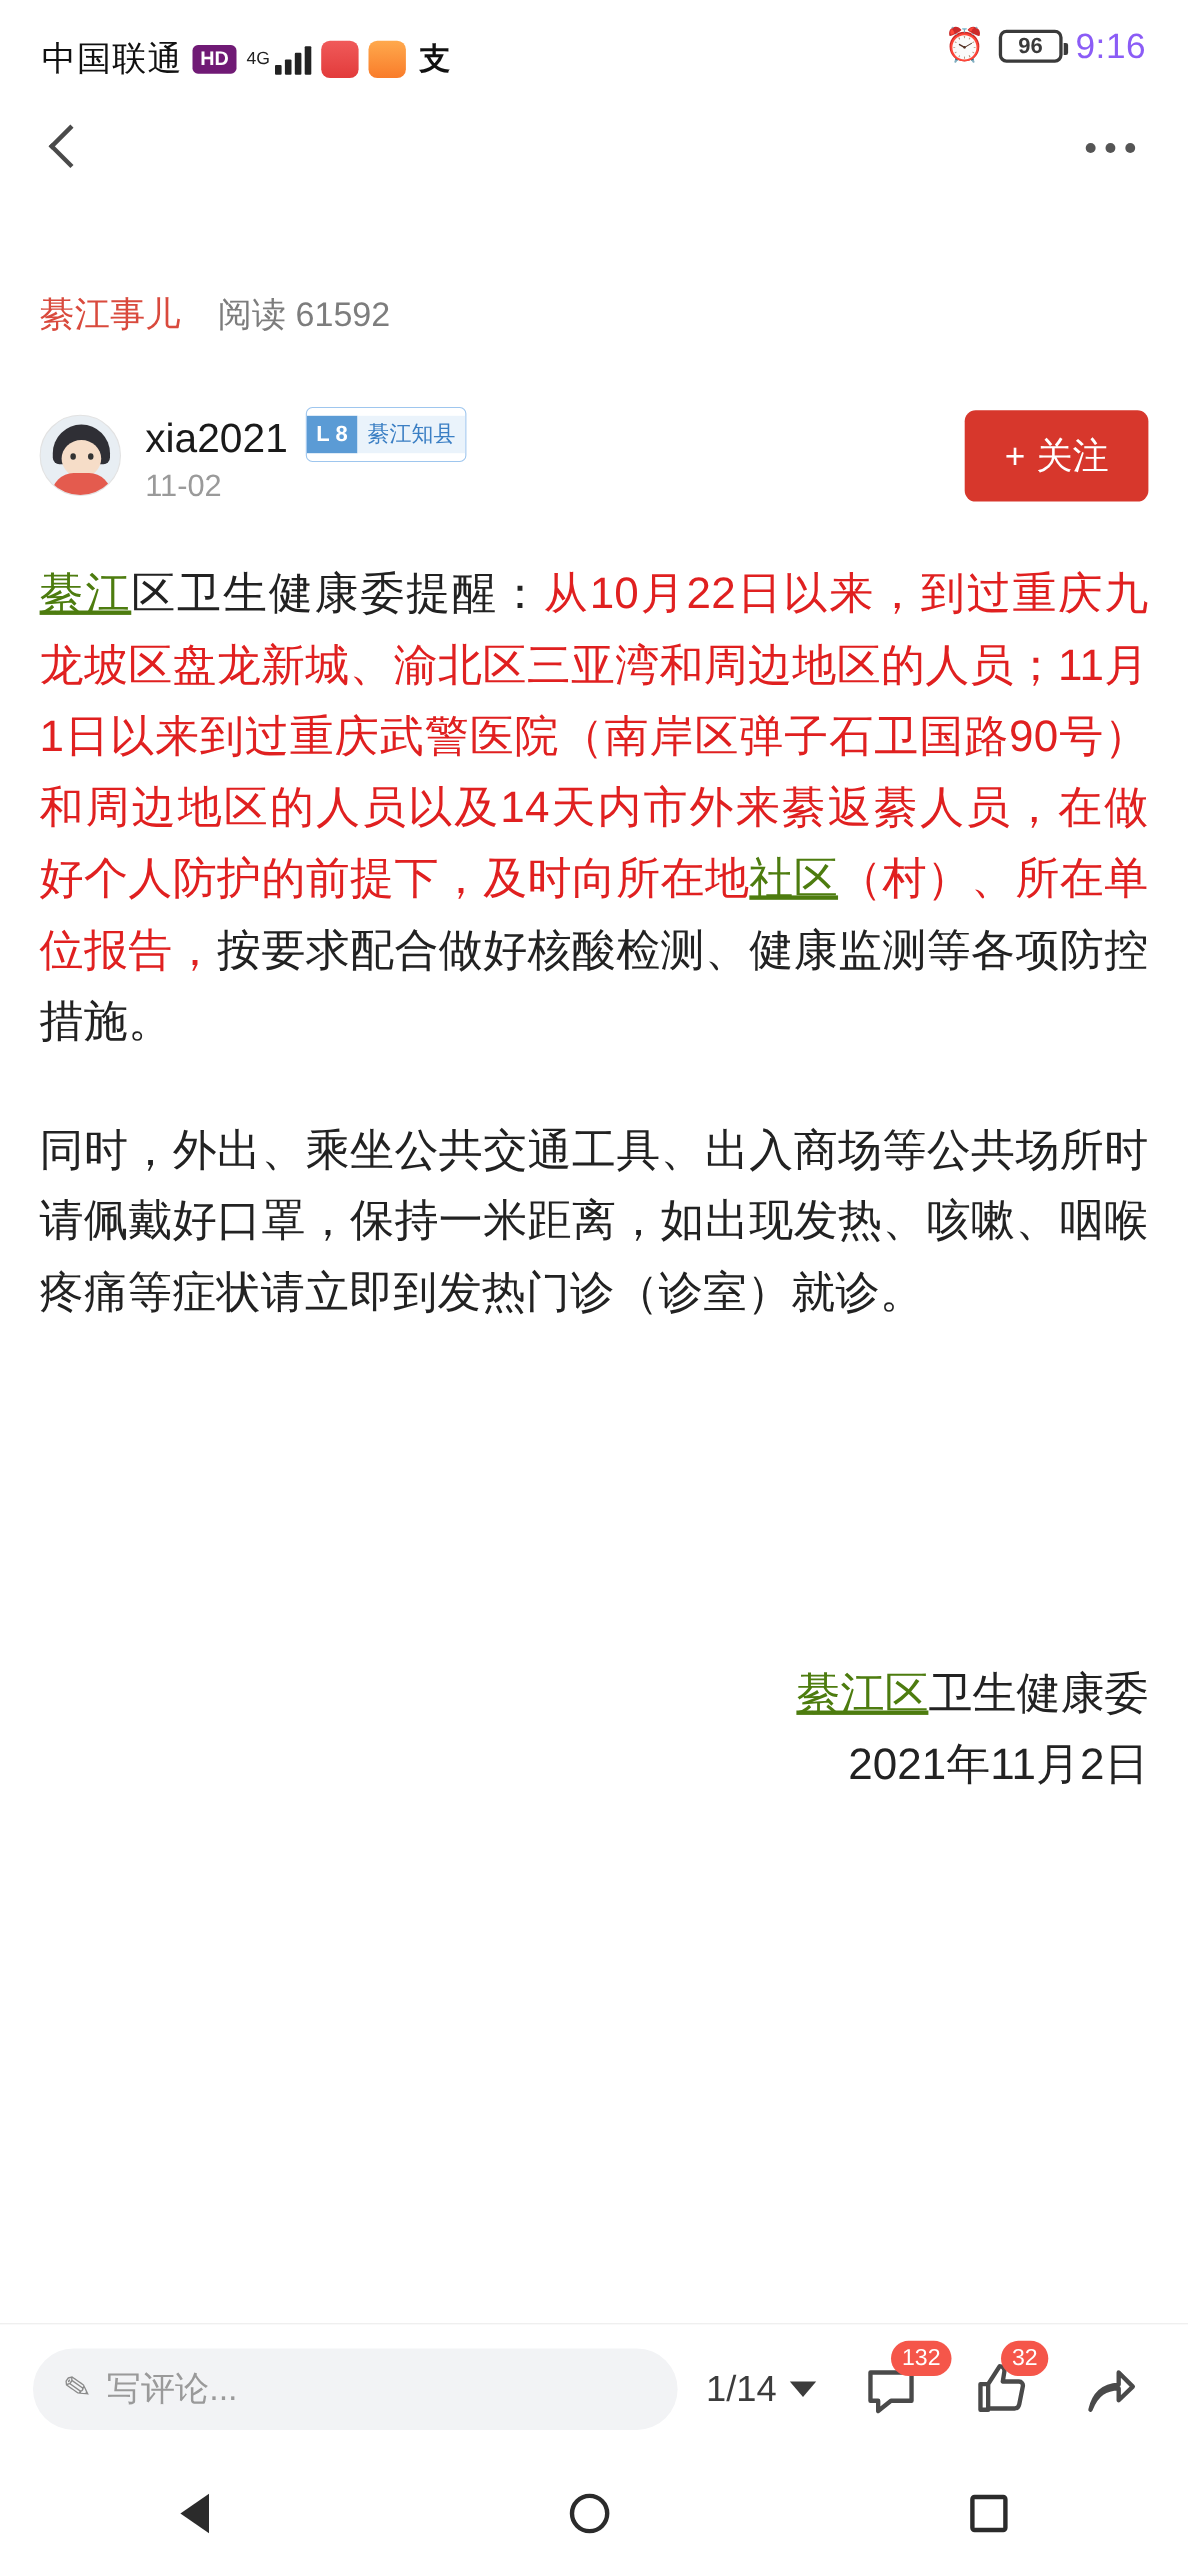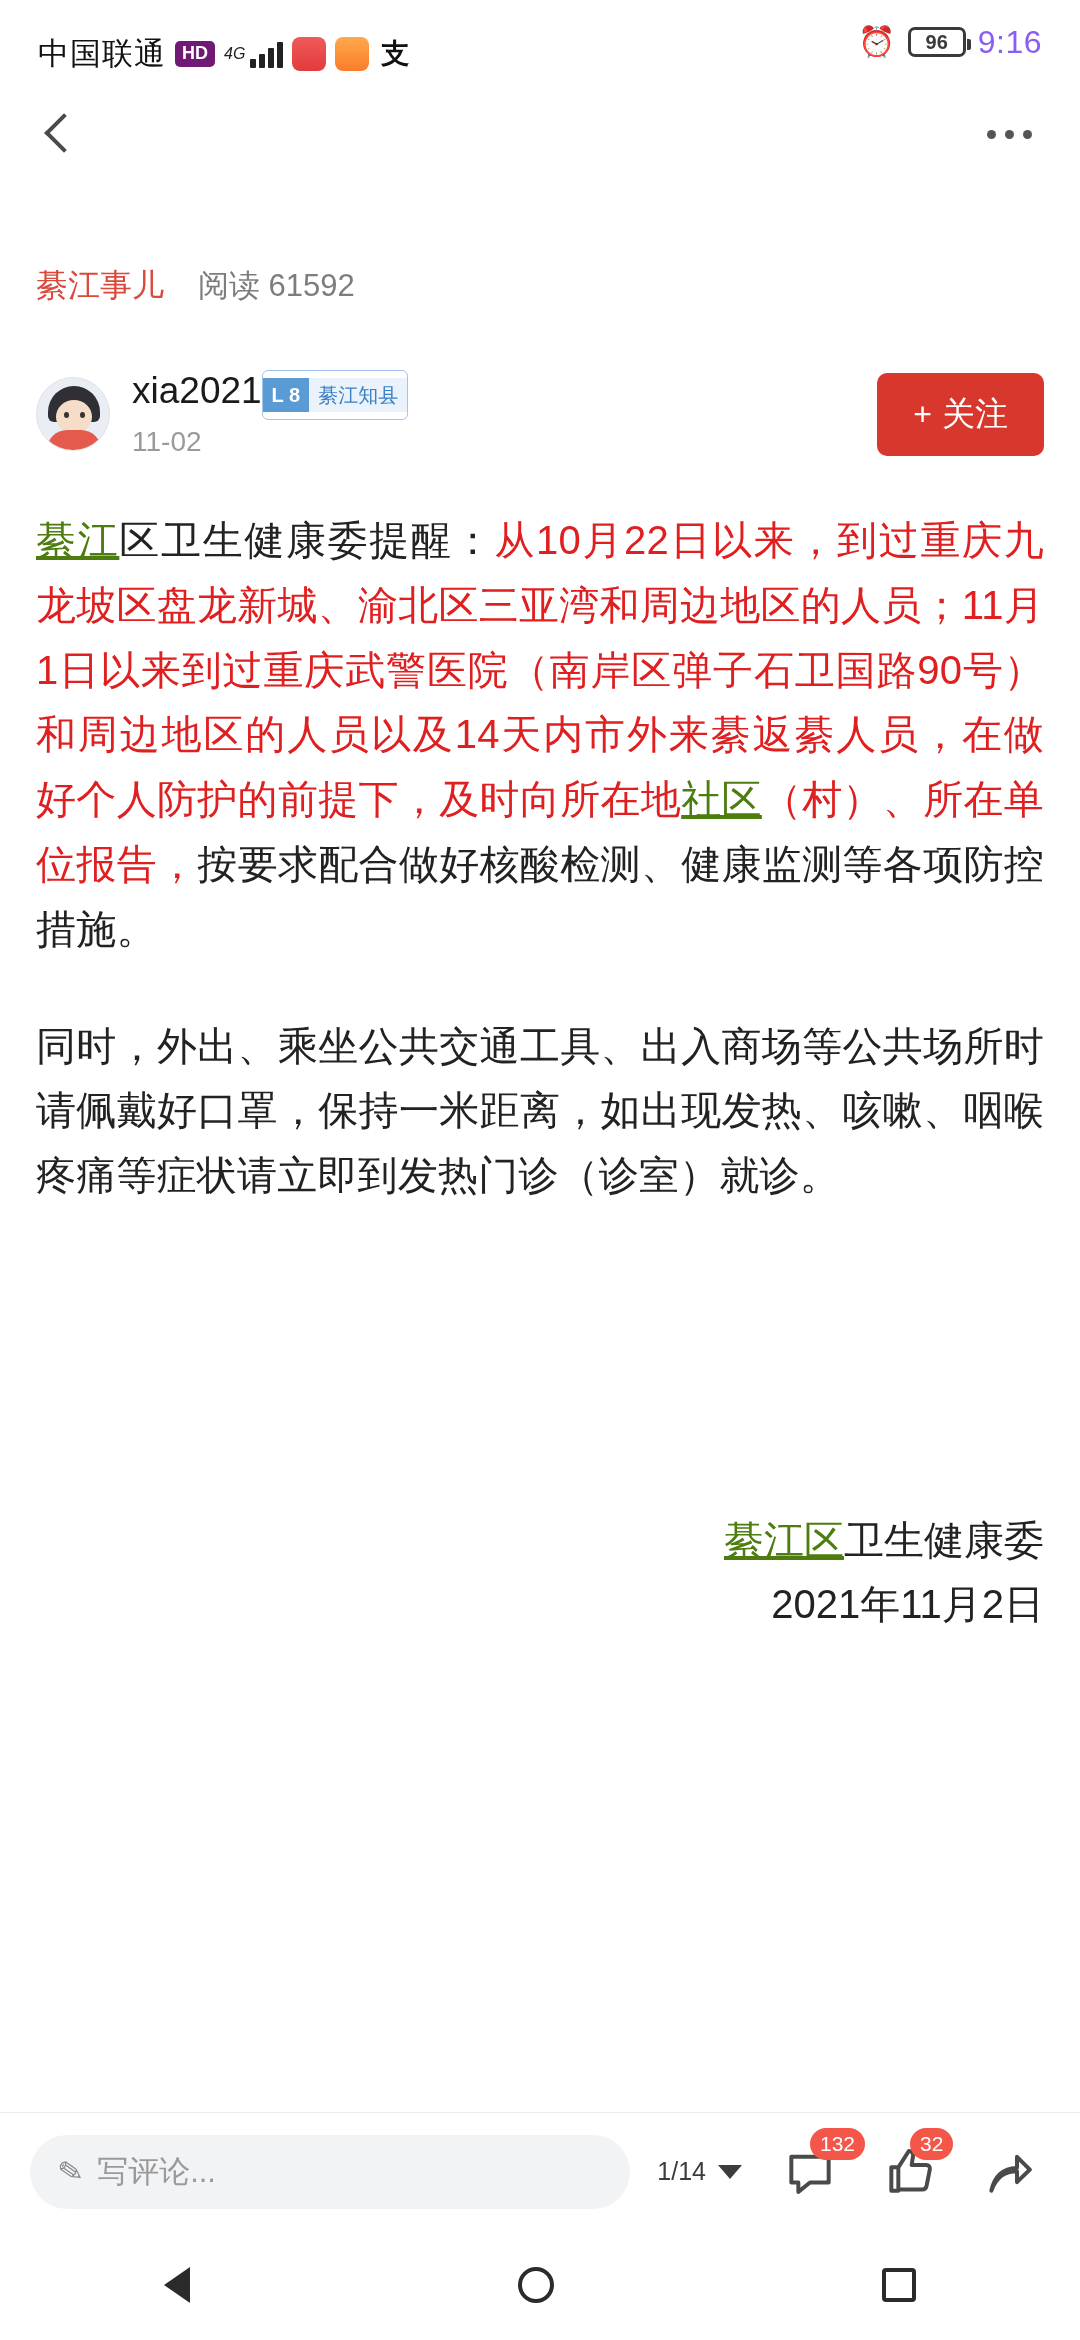--- a/index.html
+++ b/index.html
@@ -28,21 +28,21 @@
     padding: 0 38px;
     font-size: 30px;
     color: #000;
   }
   .status-left { display: flex; align-items: center; gap: 9px; margin-top: 24px; }
   .carrier { font-size: 31px; letter-spacing: 1px; color: #111; }
   .badge-hd {
     background: #701a75; color: #fff; font-size: 18px; font-weight: bold;
     border-radius: 5px; padding: 2px 7px; line-height: 1.2;
   }
-  .sig-4g { font-size: 16px; color: #222; line-height: 1; margin-right: -4px; font-style: italic; }
+  .sig-4g { font-size: 16px; color: #222; line-height: 1; margin-right: -4px; }
   .bars { display: flex; align-items: flex-end; gap: 3px; height: 28px; }
   .bars i { display: block; width: 6px; background: #222; border-radius: 1px; }
   .bars i:nth-child(1){ height: 9px; }
   .bars i:nth-child(2){ height: 14px; }
   .bars i:nth-child(3){ height: 20px; }
   .bars i:nth-child(4){ height: 26px; }
   .appicon { width: 34px; height: 34px; border-radius: 8px; display: inline-block; }
   .appicon.red { background: linear-gradient(#f05a5a,#e23b3b); }
   .appicon.orange { background: linear-gradient(#ffa94d,#f97c2a); }
   .appicon.zhi { background: #fff; color: #111; font-size: 28px; text-align: center; line-height: 34px; font-weight: 600;}
@@ -101,21 +101,21 @@
     background: #f6ddc8; border-radius: 50%;
   }
   .avatar .eye { position: absolute; top: 34px; width: 5px; height: 6px; background: #333; border-radius: 50%;}
   .avatar .eye.l { left: 27px; }
   .avatar .eye.r { left: 43px; }
   .avatar .body {
     position: absolute; left: 10px; bottom: 0; width: 54px; height: 20px;
     background: #e45b4e; border-radius: 20px 20px 0 0;
   }
   .author-info { margin-left: 22px; display: flex; flex-direction: column; gap: 6px; }
-  .author-line { display: flex; align-items: flex-start; }
+  .author-line { display: flex; align-items: flex-end; gap: 16px; }
   .author-name { font-size: 37px; color: #1a1a1a; font-weight: 500; }
   .level-tag {
     display: inline-flex; align-items: center; gap: 0;
     border: 1px solid #9ec6ee; border-radius: 6px; overflow: hidden; height: 50px;
     font-size: 20px;
   }
   .level-tag .lv { background: #5b9bd5; color: #fff; padding: 0 9px; line-height: 34px; font-weight: bold;}
   .level-tag .tx { background: #eaf3fb; color: #3b7fc4; padding: 0 9px; line-height: 34px; }
   .author-date { font-size: 28px; color: #9a9a9a; }
   .follow-btn {
@@ -155,21 +155,21 @@
   }
   .comment-box {
     flex: 1 1 auto; max-width: 600px; height: 74px; background: #f2f3f5;
     border-radius: 37px; display: flex; align-items: center;
     padding: 0 28px; gap: 14px; position: relative;
   }
   .pencil { font-size: 30px; color: #8a8a8a; transform: rotate(-10deg); }
   .comment-placeholder { color: #9a9a9a; font-size: 31px; }
   .page-indicator {
     margin-left: auto; display: flex; align-items: center; gap: 12px;
-    color: #3c3c3c; font-size: 25px;
+    color: #3c3c3c; font-size: 33px;
   }
   .caret-down {
     width: 0; height: 0; border-left: 12px solid transparent;
     border-right: 12px solid transparent; border-top: 14px solid #3c3c3c;
   }
   .actions { display: flex; align-items: center; gap: 44px; margin-left: 14px; padding-right: 12px;}
   .act { position: relative; width: 56px; height: 56px; }
   .act svg { width: 56px; height: 56px; display: block; }
   .cnt {
     position: absolute; top: -16px; left: 28px;

